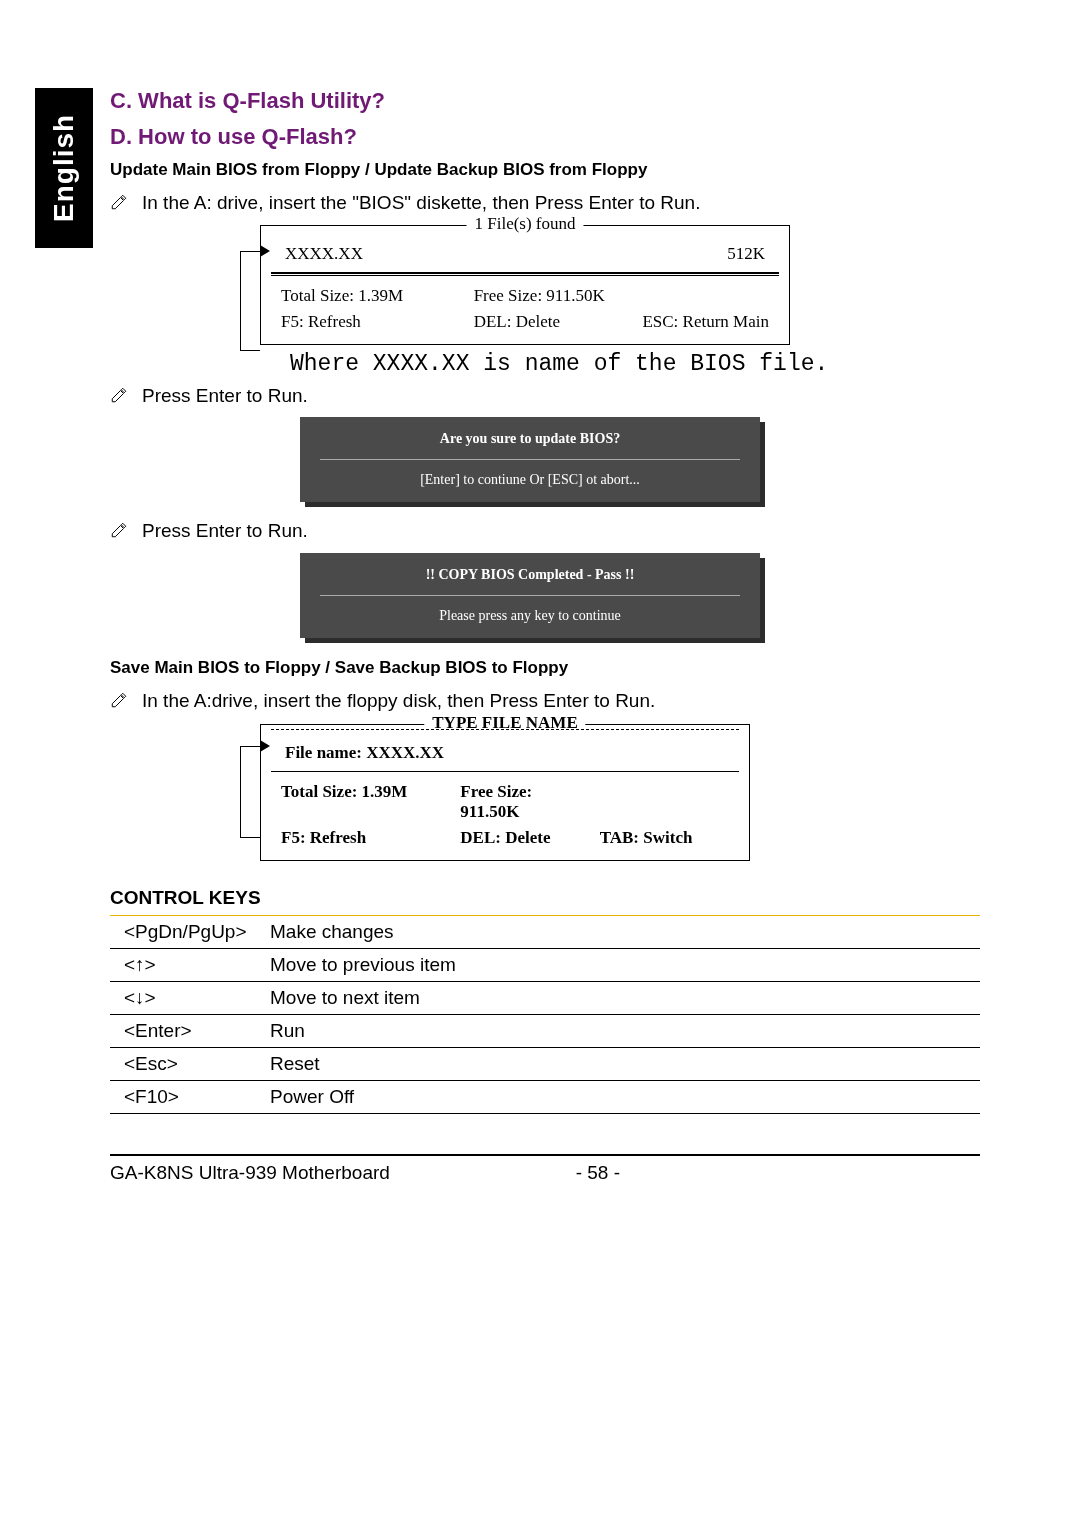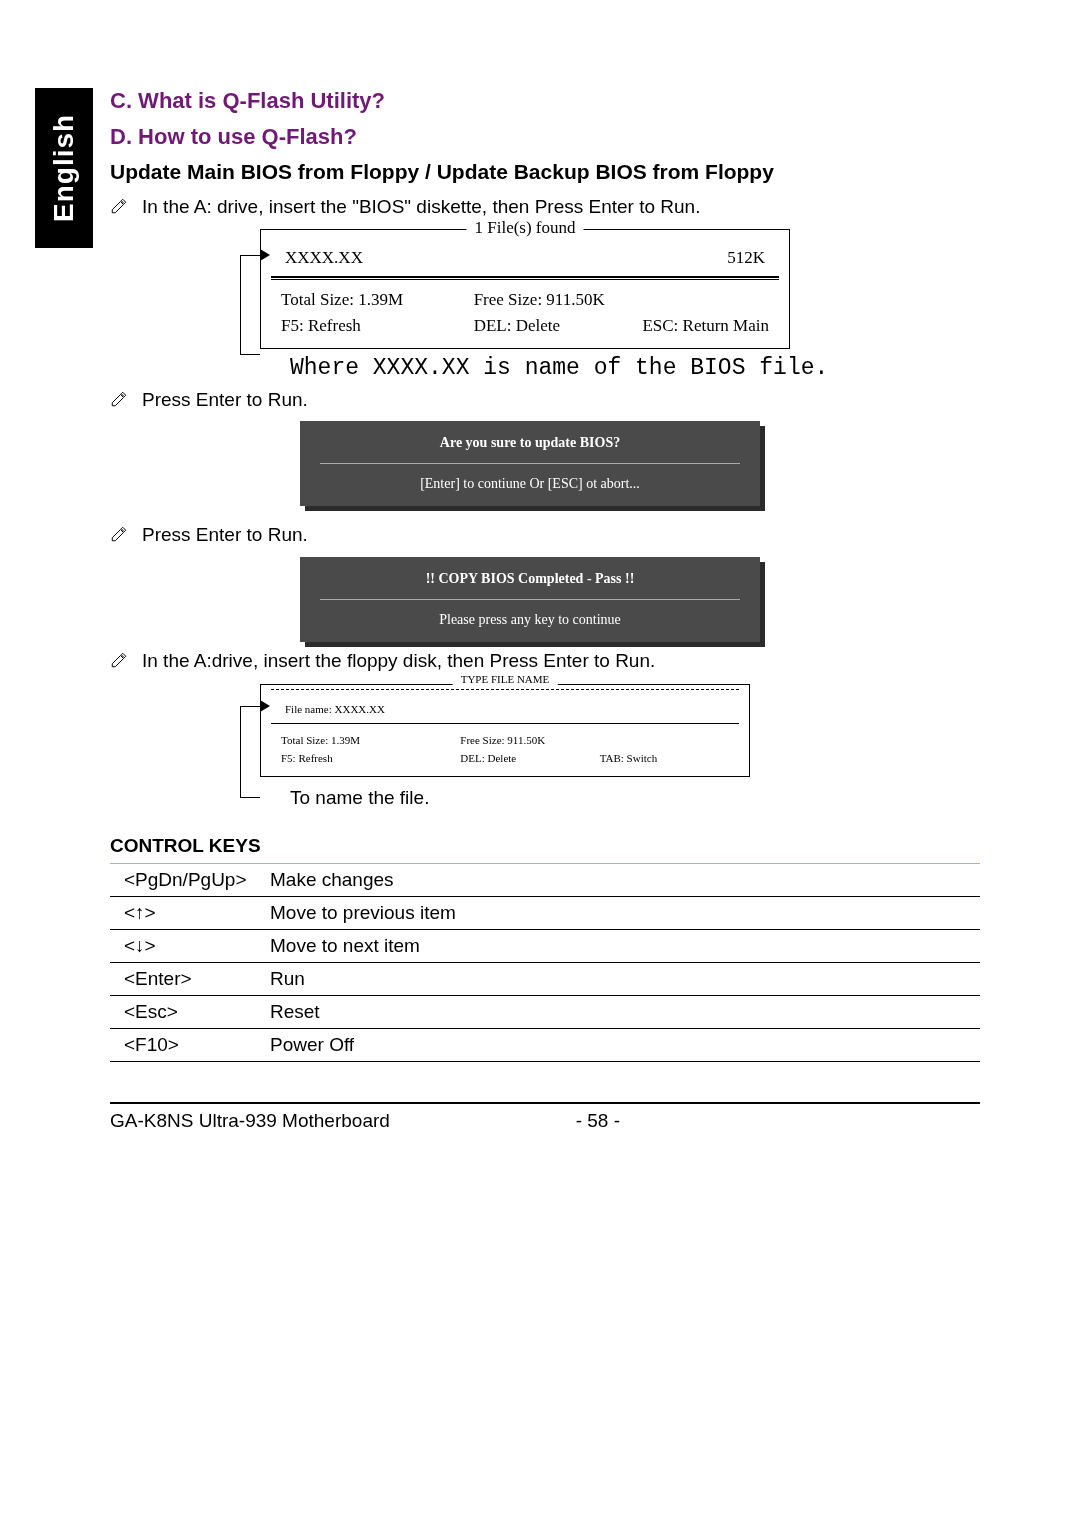--- a/index.html
+++ b/index.html
@@ -34,21 +34,21 @@
     top: 88px;
     width: 870px;
   }
   h2.section {
     color: #701a75;
     font-size: 22px;
     font-weight: bold;
     margin-bottom: 10px;
   }
   p.body { font-size: 19px; line-height: 1.5; margin-bottom: 18px; }
-  h3.sub { font-size: 21px; font-weight: bold; margin-bottom: 10px; }
+  h3.sub { font-size: 17px; font-weight: bold; margin-bottom: 10px; }
 
   .step-row { display: flex; align-items: flex-start; margin-bottom: 8px; }
   .pencil {
     flex: 0 0 24px;
     margin-right: 8px;
     margin-top: 3px;
   }
   .pencil svg { width: 18px; height: 18px; }
   .step-text { font-size: 19px; line-height: 1.4; }
 
@@ -129,22 +129,23 @@
   .dark-box .line1 { font-weight: bold; margin-bottom: 10px; }
   .dark-box .line2 { margin-top: 10px; }
 
   
   .save-box {
     border: 1.5px solid #000;
     margin: 10px 0 6px 150px;
     width: 490px;
     position: relative;
     font-family: "Times New Roman", serif;
-    font-size: 11px;
+    font-size: 17px;
     background: #fff;
+    font-weight: bold;
   }
   .save-box .filename-row {
     padding: 10px 14px 8px 14px;
     margin: 8px 10px 0 10px;
     position: relative;
     border-bottom: 1px solid #000;
   }
   .save-box .filename-row::after {
     content: "";
     position: absolute;
@@ -250,20 +251,21 @@
     <span class="step-text">Press Enter to Run.</span>
   </div>
 
   <div class="dark-box">
     <div class="line1">!! COPY BIOS Completed - Pass !!</div>
     <hr>
     <div class="line2">Please press any key to continue</div>
   </div>
 
 
+  <h3 class="sub" style="margin-top:20px;">Save Main BIOS to Floppy / Save Backup BIOS to Floppy</h3>
 
   <div class="step-row">
     <span class="pencil">
       <svg viewBox="0 0 24 24">
           <path d="M3 17l11-11 4 4-11 11H3v-4z M15 5l4 4 2-2-4-4-2 2z" fill="none" stroke="#000" stroke-width="1.3"></path>
         </svg>
     </span>
     <span class="step-text">In the A:drive, insert the floppy disk, then Press Enter to Run.</span>
   </div>
 
@@ -279,21 +281,20 @@
         <span></span>
         <span>F5: Refresh</span>
         <span class="col2" style="padding-left:30px;">DEL: Delete</span>
         <span class="col3" style="padding-left:20px;">TAB: Switch</span>
       </div>
     </div>
     <div class="connector" style="left:130px; top:22px; width:20px; height:92px; border-top:1.5px solid #000;"></div>
     <div class="arrowhead" style="left:150px; top:16px;"></div>
   </div>
 
-  <div class="save-caption">To name the file.</div>
 
 
   <h3 class="ctrl">CONTROL KEYS</h3>
   <table class="ctrl-keys">
     <tbody>
         <tr>
           <td>&lt;PgDn/PgUp&gt;</td>
           <td>Make changes</td>
         </tr>
     <tr>

